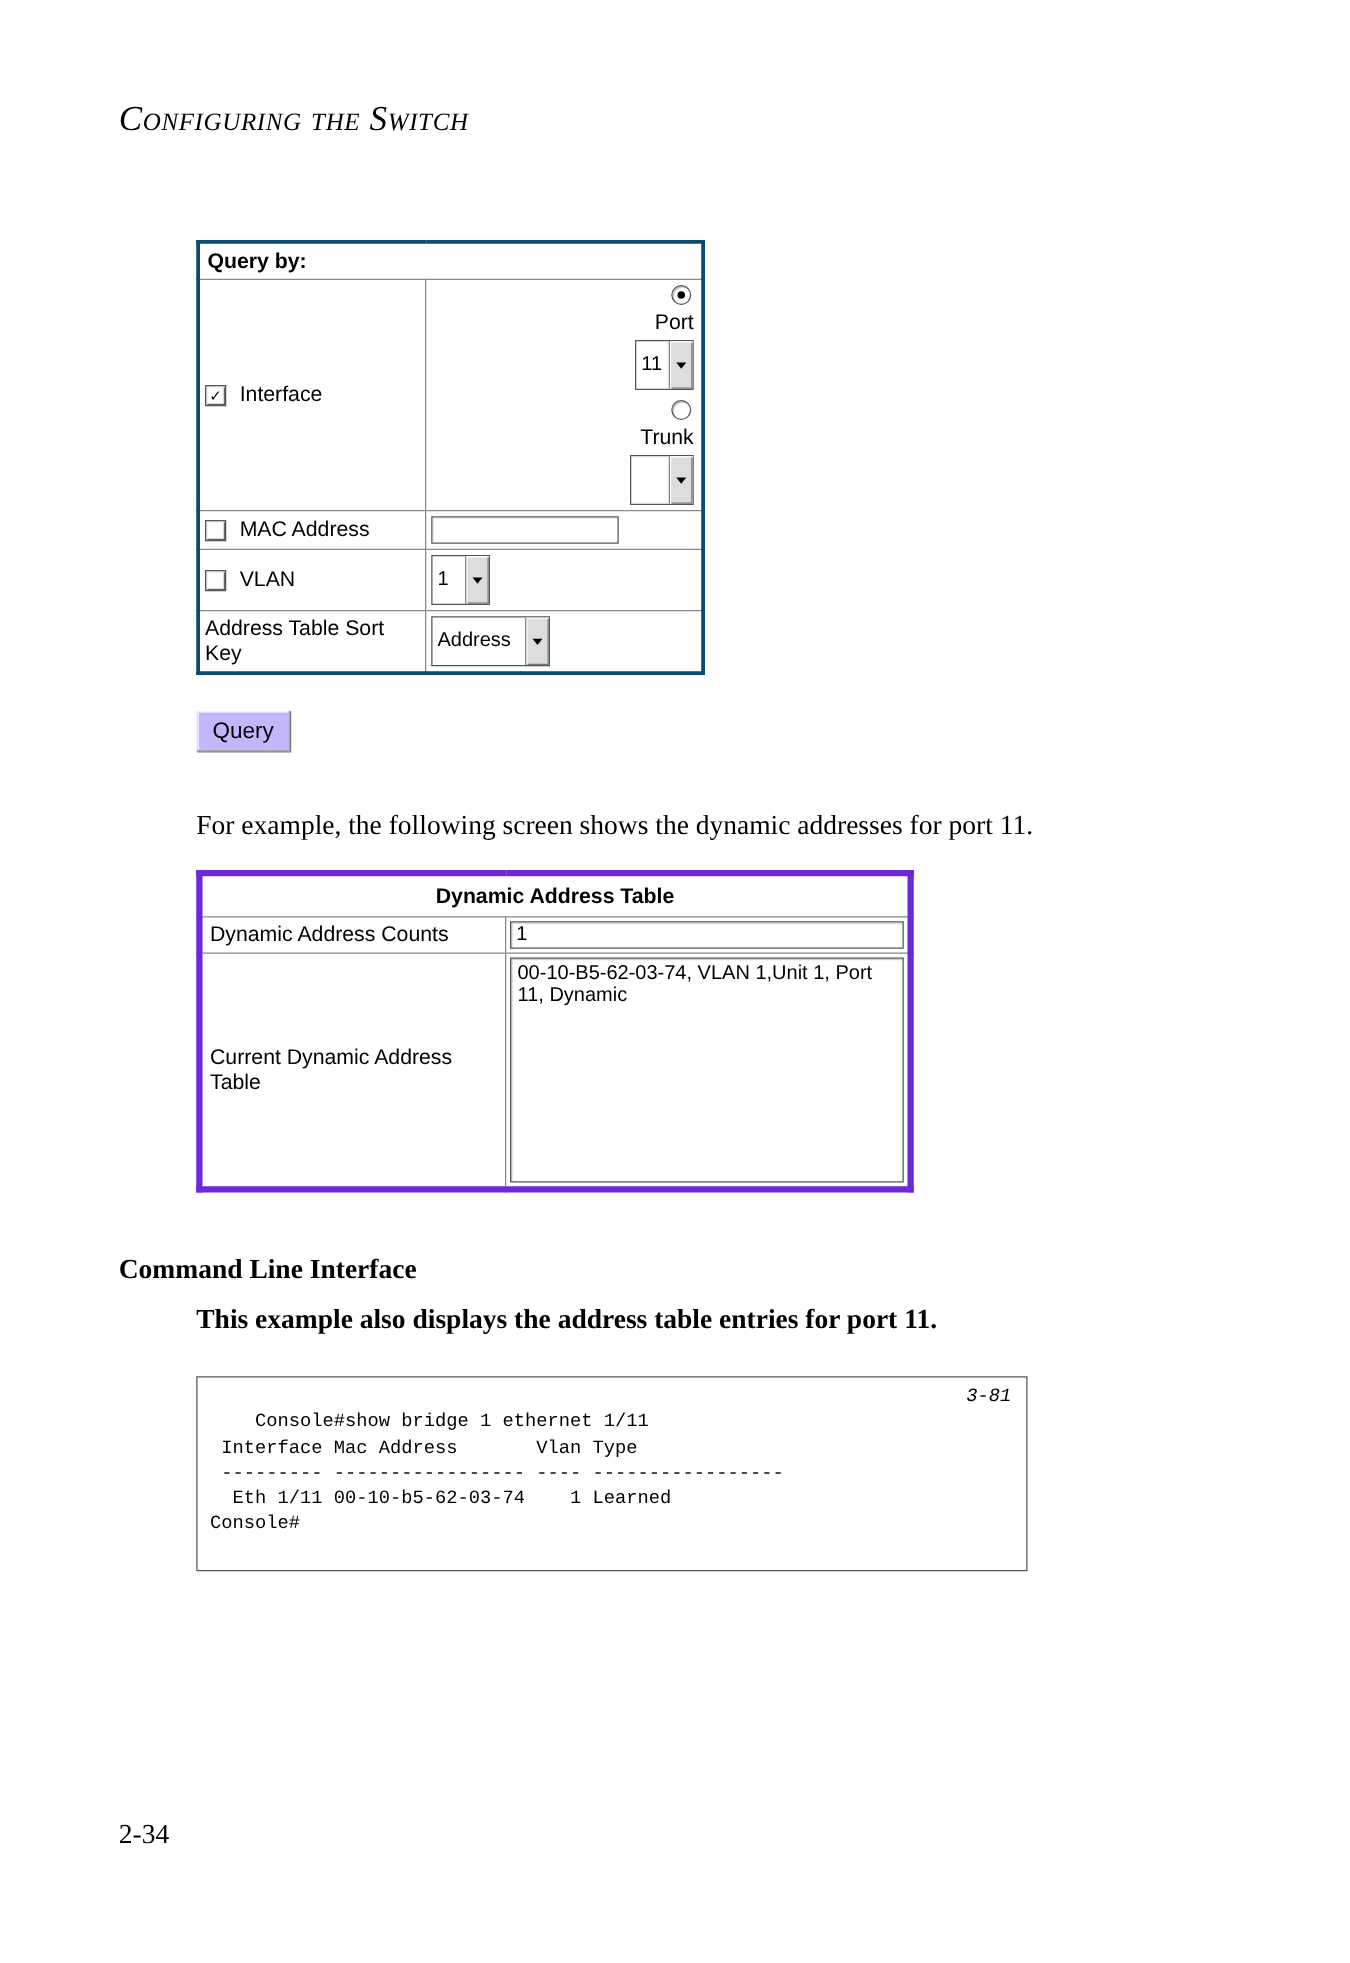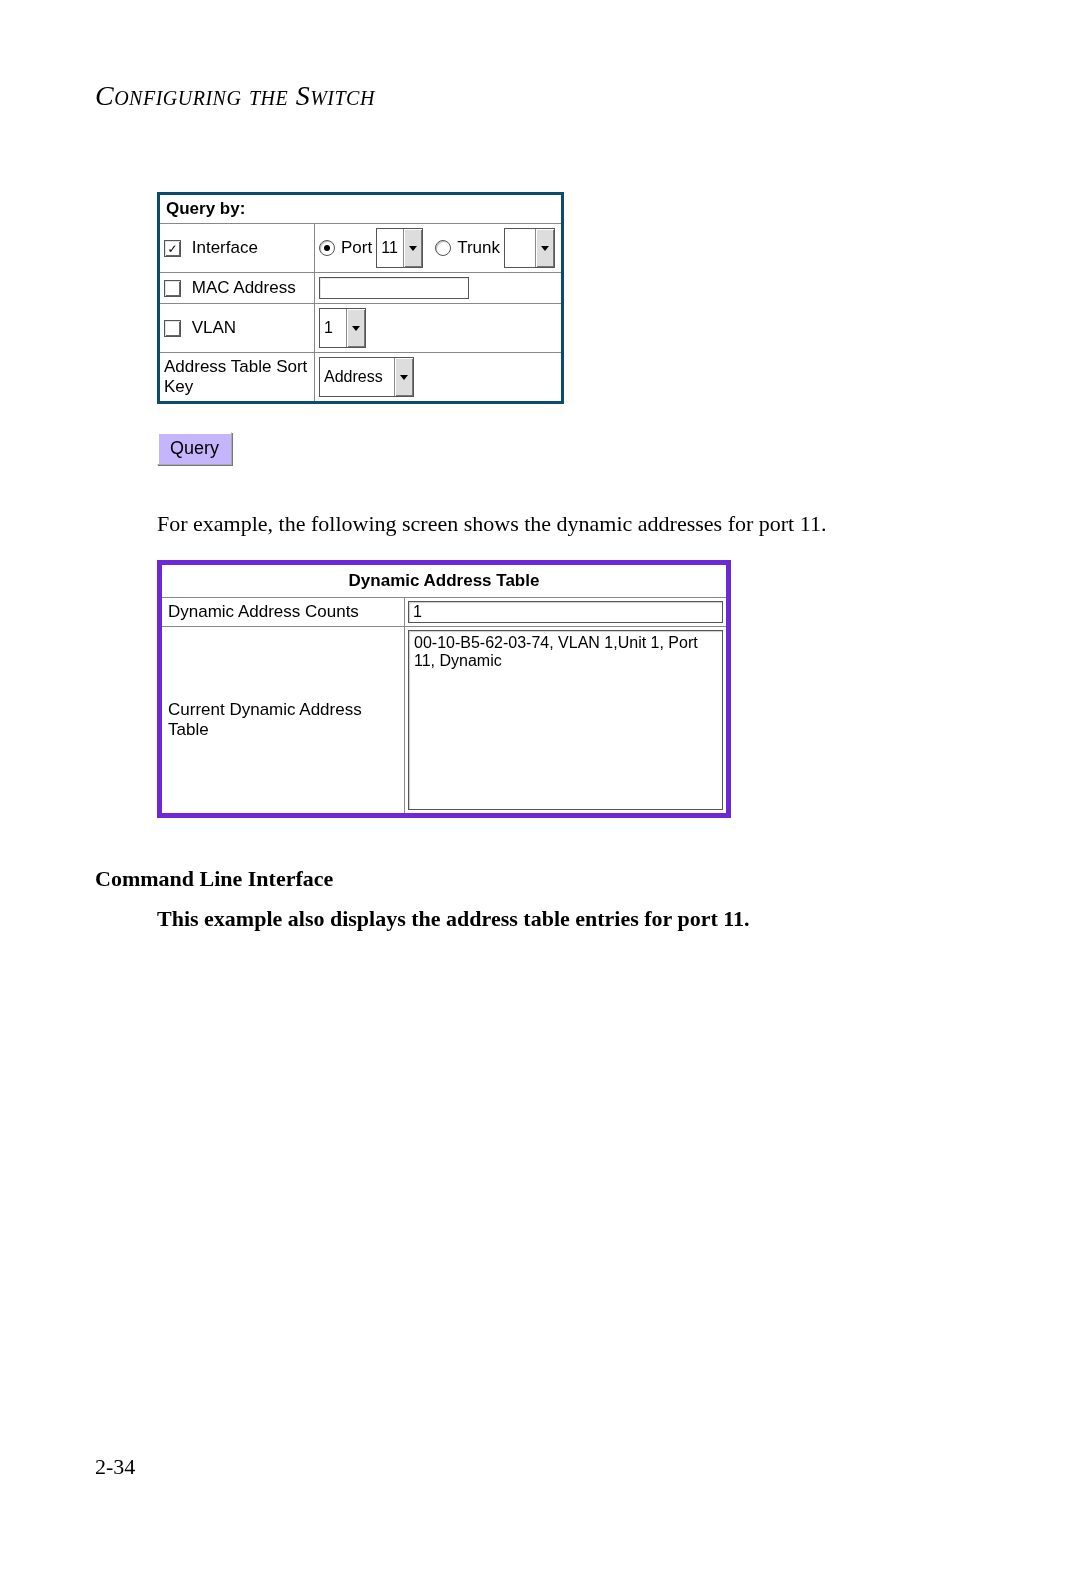--- a/index.html
+++ b/index.html
@@ -114,22 +114,23 @@
     border: 1px solid #555;
     background: #fff;
     height: 22px;
     width: 150px;
     box-sizing: border-box;
     vertical-align: middle;
     box-shadow: inset 1px 1px 0 #e8e8e8;
   }
   .pt-row {
     display: flex;
-    align-items: center;
+    align-items: flex-end;
     gap: 4px;
+    flex-direction: column;
   }
   .query-btn {
     margin: 28px 0 0 62px;
     font-family: Arial, Helvetica, sans-serif;
     font-size: 18px;
     background: #c4b5fd;
     border: 1px outset #fff;
     box-shadow: 1px 1px 0 #777, inset 1px 1px 0 #fff;
     padding: 5px 12px 5px 12px;
     cursor: pointer;
@@ -311,16 +312,23 @@
           <div>00-10-B5-62-03-74, VLAN 1,Unit 1, Port 11, Dynamic</div>
         </div>
       </td>
     </tr>
   </tbody>
     </table>
 
   <div class="sub-head">Command Line Interface</div>
   <div class="body-text2">This example also displays the address table entries for port 11.</div>
 
+  <div class="console-block">
+    <span class="console-ref">3-81</span><span>Console#show bridge 1 ethernet 1/11
+ Interface Mac Address       Vlan Type
+ --------- ----------------- ---- -----------------
+  Eth 1/11 00-10-b5-62-03-74    1 Learned
+Console#</span>
+  </div>
 
 </div>
 
 <div class="page-number">2-34</div>
 
 </body></html>

